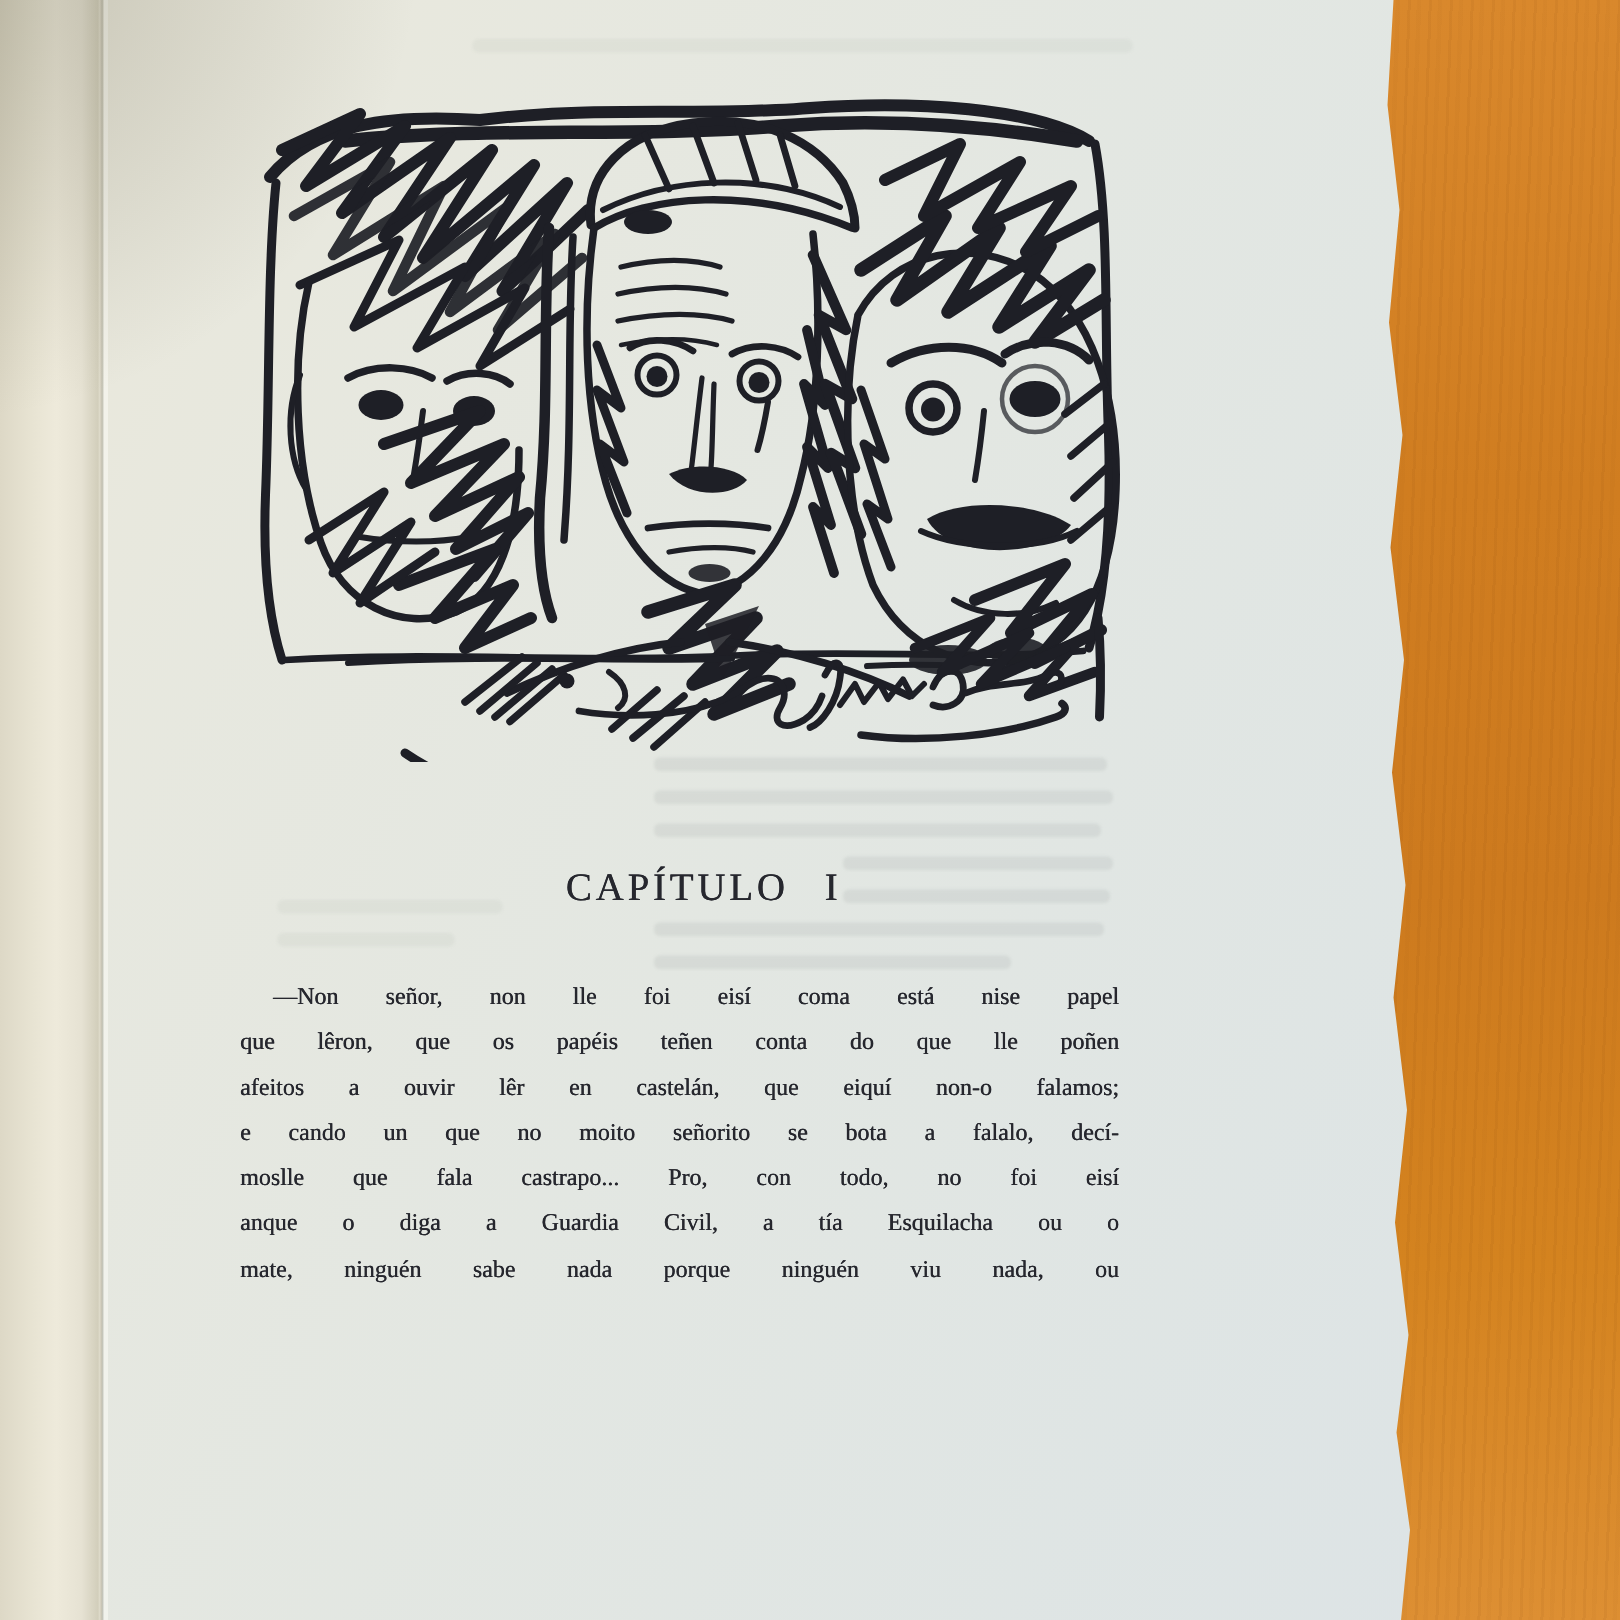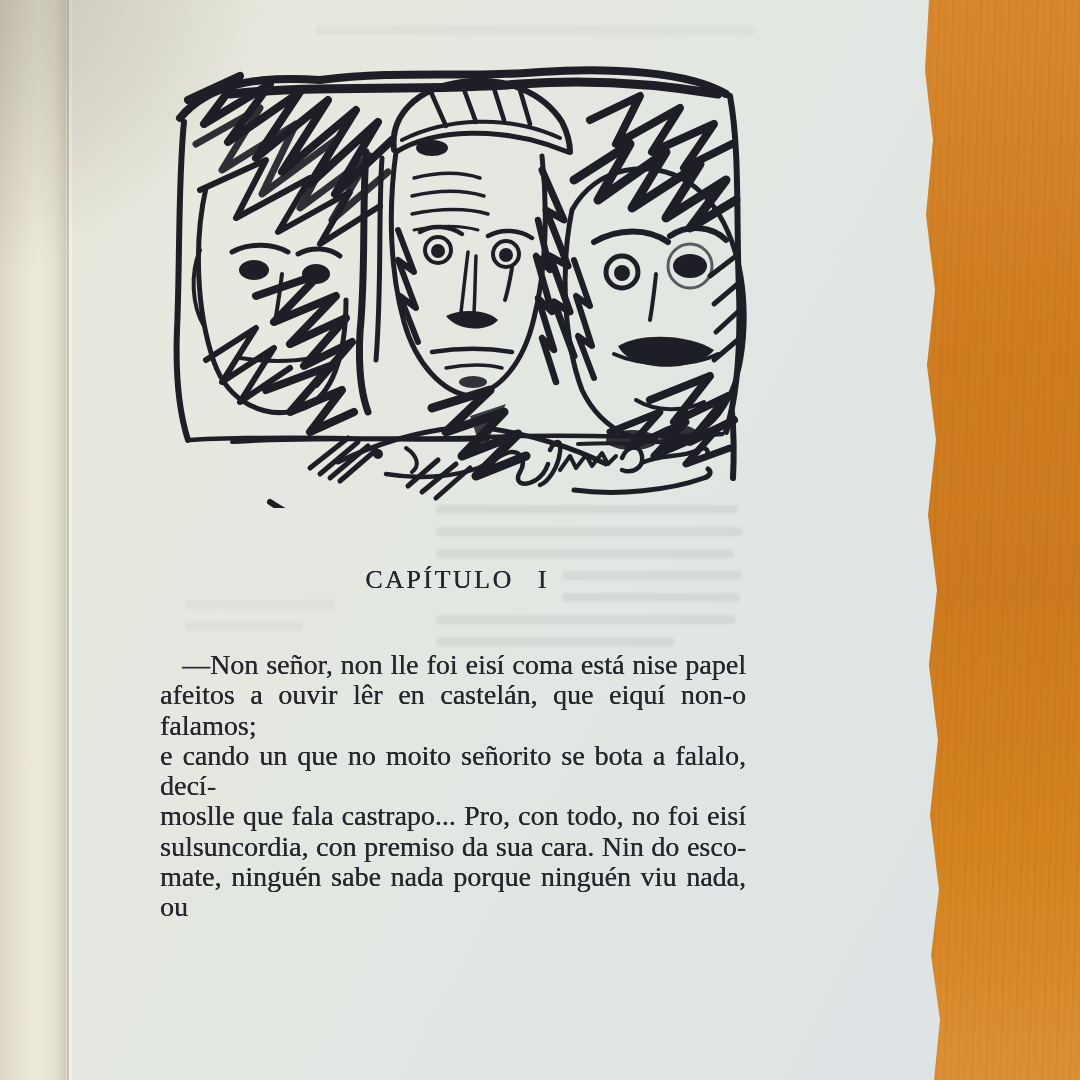--- a/index.html
+++ b/index.html
@@ -21,26 +21,26 @@
   .crease{position:absolute;left:67px;top:0;bottom:0;width:2px;background:rgba(120,115,95,.30);}
   .crease-hi{position:absolute;left:69px;top:0;bottom:0;width:3px;background:rgba(255,255,250,.45);}
 
   .ghost{position:absolute;height:9px;border-radius:4px;
          background:rgba(139,150,146,.15);filter:blur(1.1px);}
   .ghost.dim{background:rgba(139,150,146,.09);}
 
   .illustration{position:absolute;left:170px;top:60px;width:578px;height:452px;margin:0;}
   .illustration svg{display:block;}
 
-  .chapter-heading{position:absolute;left:160px;top:558px;width:586px;margin:4px;
+  .chapter-heading{position:absolute;left:160px;top:558px;width:586px;margin:16px;
         text-align:center;font-size:26px;font-weight:normal;line-height:36px;
         letter-spacing:2.5px;word-spacing:15px;color:var(--ink,#26272e);
         text-shadow:.25px 0 0 currentColor;}
   .body-text{position:absolute;left:160px;top:650px;width:586px;
-        font-size:28px;line-height:30.3px;color:var(--ink,#26272e);
+        font-size:16px;line-height:30.3px;color:var(--ink,#26272e);
         text-shadow:.25px 0 0 currentColor;}
   .tline{text-align:justify;text-align-last:justify;white-space:normal;}
   .tline.indent{padding-left:22px;}
 
   .sr-only{position:absolute;width:1px;height:1px;overflow:hidden;
         clip-path:inset(50%);white-space:nowrap;opacity:0;}
 </style>
 </head>
 <body>
 
@@ -174,20 +174,21 @@
           </g>
         </g>
       </svg>
       <figcaption class="sr-only">Isaac Díaz</figcaption>
     </figure>
 
     <h2 class="chapter-heading">CAPÍTULO I</h2>
 
     <div class="body-text">
       <div class="tline indent">—Non señor, non lle foi eisí coma está nise papel</div>
+      <div class="tline">que lêron, que os papéis teñen conta do que lle poñen</div>
       <div class="tline">afeitos a ouvir lêr en castelán, que eiquí non-o falamos;</div>
       <div class="tline">e cando un que no moito señorito se bota a falalo, decí-</div>
       <div class="tline">moslle que fala castrapo... Pro, con todo, no foi eisí</div>
-      <div class="tline">sulsuncordia, con premiso da sua cara. Nin do esco-</div>
+      <div class="tline">anque o diga a Guardia Civil, a tía Esquilacha ou o</div>
       <div class="tline">mate, ninguén sabe nada porque ninguén viu nada, ou</div>
     </div>
   </div>
 </div>
 
 </body></html>

